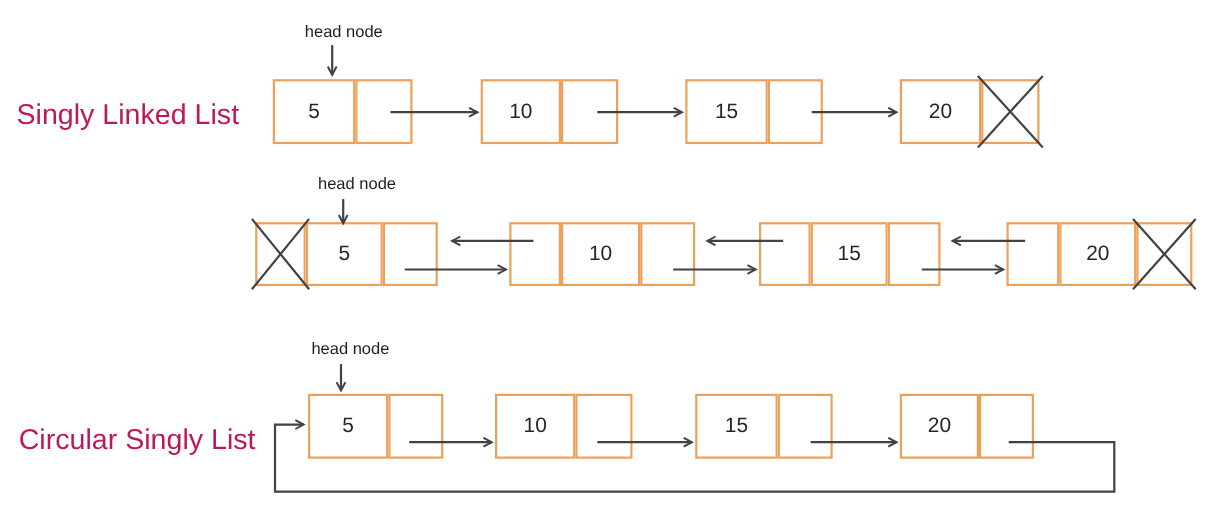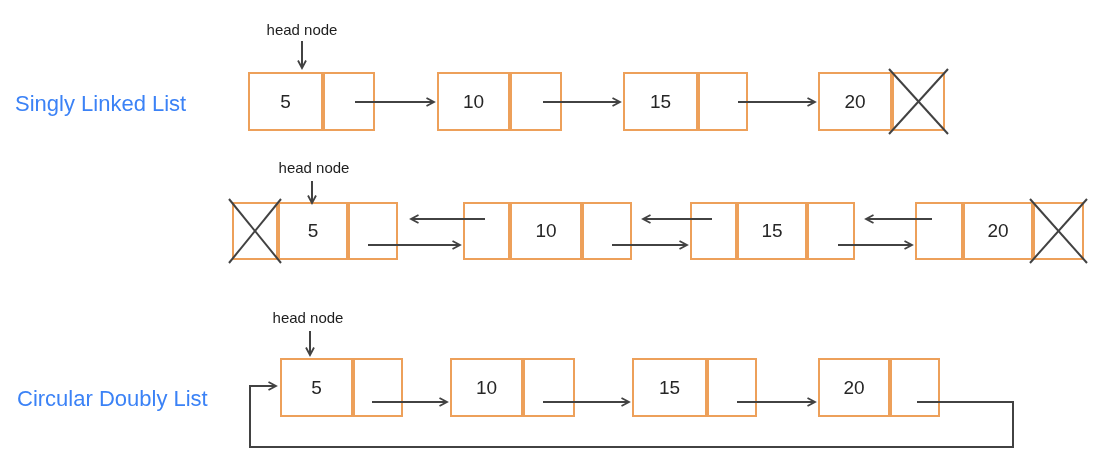--- a/index.html
+++ b/index.html
@@ -1,31 +1,31 @@
 <!DOCTYPE html>
 <html><head>
 <meta charset="utf-8">
 <style>
   html,body{margin:0;padding:0;background:#ffffff;}
   body{width:1104px;height:460px;font-family:"Liberation Sans",sans-serif;}
   .canvas{position:relative;width:1104px;height:460px;background:#fff;overflow:hidden;}
-  .row-label{position:absolute;font-size:22px;line-height:28px;color:#3b82f6;white-space:nowrap;text-align:right;}
-  .head-label{position:absolute;font-size:15px;line-height:17px;color:#1d1d1d;width:92px;text-align:center;white-space:nowrap;}
+  .row-label{position:absolute;font-size:26px;line-height:28px;color:#be185d;white-space:nowrap;text-align:right;}
+  .head-label{position:absolute;font-size:15px;line-height:17px;color:#1d1d1d;width:92px;text-align:right;white-space:nowrap;}
   .cell{position:absolute;box-sizing:border-box;border:2px solid #EDA05A;background:#fff;
         display:flex;align-items:center;justify-content:center;font-size:19px;color:#262626;}
   svg.overlay{position:absolute;left:0;top:0;width:1104px;height:460px;pointer-events:none;z-index:3;}
   .ln{stroke:#424242;stroke-width:2;fill:none;}
 </style>
 </head>
 <body>
 
 <div class="canvas">
 
   <div class="row-label" style="left:15px;top:90px">Singly Linked List</div>
-  <div class="row-label" style="left:17px;top:385px">Circular Doubly List</div>
+  <div class="row-label" style="left:17px;top:385px">Circular Singly List</div>
 
   <div class="head-label" style="left:256px;top:21px">head node</div>
   <div class="head-label" style="left:268px;top:159px">head node</div>
   <div class="head-label" style="left:262px;top:309px">head node</div>
 
   <div class="cell" style="left:248px;top:72px;width:75px;height:59px">
       <span>5</span>
     </div>
   <div class="cell" style="left:323px;top:72px;width:52px;height:59px"></div>
   <div class="cell" style="left:437px;top:72px;width:73px;height:59px">

